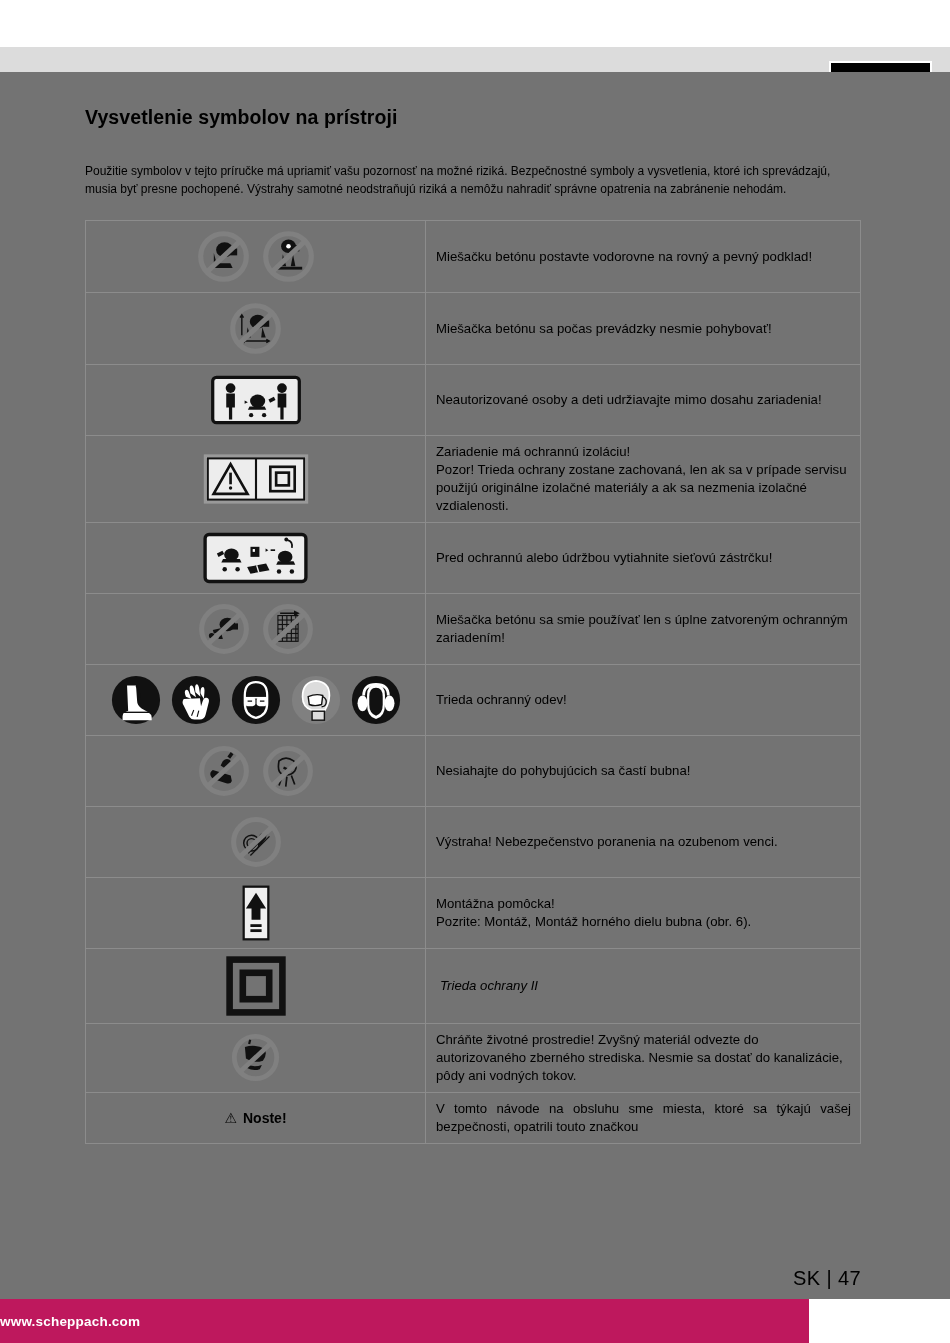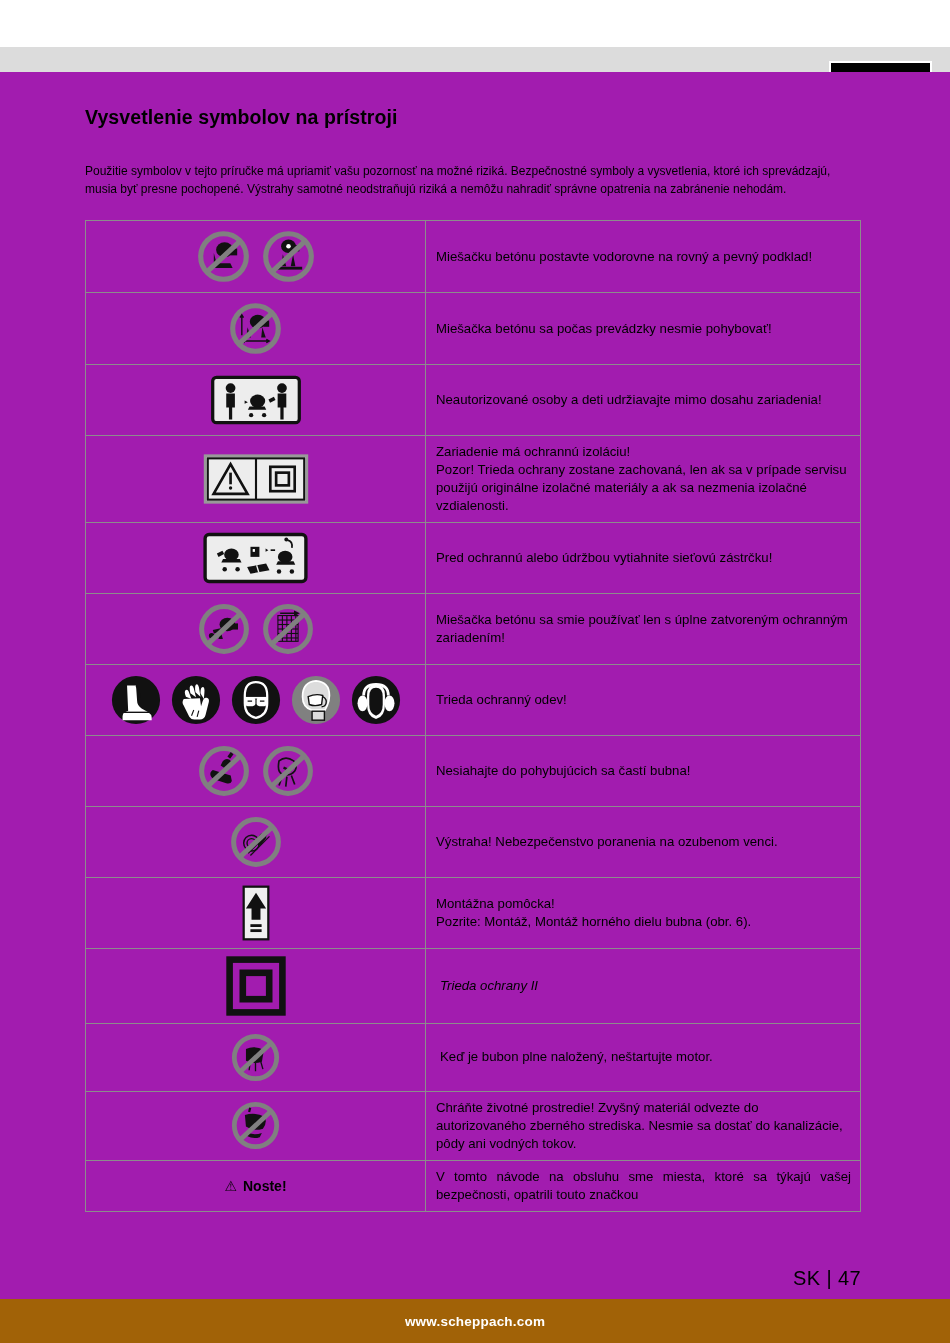--- a/index.html
+++ b/index.html
@@ -41,21 +41,21 @@
     transform: scaleY(1.28) scaleX(0.94);
     font-stretch: condensed;
   }
 
   
   .page {
     position: absolute;
     left: 0; top: 72px;
     width: 950px;
     height: 1227px;
-    background: #a21caf;
+    background: #737373;
     padding-left: 48px;
   }
   .content {
     position: absolute;
     left: 85px;
     top: 34px;
     width: 776px;
   }
   h1.page-title {
     font-size: 19.5px;
@@ -112,25 +112,24 @@
   .page-number {
     position: absolute;
     right: 89px;
     top: 1195px;
     font-size: 20px;
     letter-spacing: 0.4px;
   }
   .site-footer {
     position: absolute;
     left: 0; top: 1299px;
-    width: 950px; height: 44px;
-    background: #a16207;
+    width: 809px; height: 44px;
+    background: #be185d;
     display: flex;
     align-items: center;
-    justify-content: center;
   }
   .site-footer .url {
     color: #ffffff;
     font-size: 13.5px;
     font-weight: bold;
     letter-spacing: 0.2px;
   }
 
   svg { display: block; }
 </style>
@@ -469,37 +468,20 @@
               <svg width="60" height="60" viewBox="0 0 100 100">
                 <rect x="6" y="6" width="88" height="88" fill="none" stroke="#111" stroke-width="11"></rect>
                 <rect x="28" y="28" width="44" height="44" fill="none" stroke="#111" stroke-width="11"></rect>
               </svg>
             </span>
           </div>
         </td>
         <td class="text-cell" style="padding-left:14px;font-style:italic;">Trieda ochrany II</td>
       </tr>
 
-      <tr>
-        <td class="icon-cell">
-          <div class="icon-row">
-            <span>
-              <svg width="53" height="53" viewBox="0 0 100 100">
-                <circle cx="50" cy="50" r="40" fill="none" stroke="#808080" stroke-width="9"></circle>
-                <g fill="#111">
-                  <path d="M32 34 q16 -8 34 2 l-4 22 q-16 6 -30 -2 z"></path>
-                  <path d="M40 58 l-2 16 M50 60 l0 16 M60 58 l4 14" stroke="#111" stroke-width="2.5" fill="none"></path>
-                </g>
-                <line x1="20" y1="78" x2="80" y2="22" stroke="#808080" stroke-width="9"></line>
-              </svg>
-            </span>
-          </div>
-        </td>
-        <td class="text-cell" style="padding-left:14px;">Keď je bubon plne naložený, neštartujte motor.</td>
-      </tr>
 
       <tr>
         <td class="icon-cell">
           <div class="icon-row">
             <span>
               <svg width="53" height="53" viewBox="0 0 100 100">
                 <circle cx="50" cy="50" r="40" fill="none" stroke="#808080" stroke-width="9"></circle>
                 <g fill="#111">
                   <path d="M30 30 q20 -6 38 4 q4 12 -4 22 q-18 6 -32 -4 z"></path>
                   <path d="M36 24 l2 -8 l4 1 l-2 8 z"></path>

